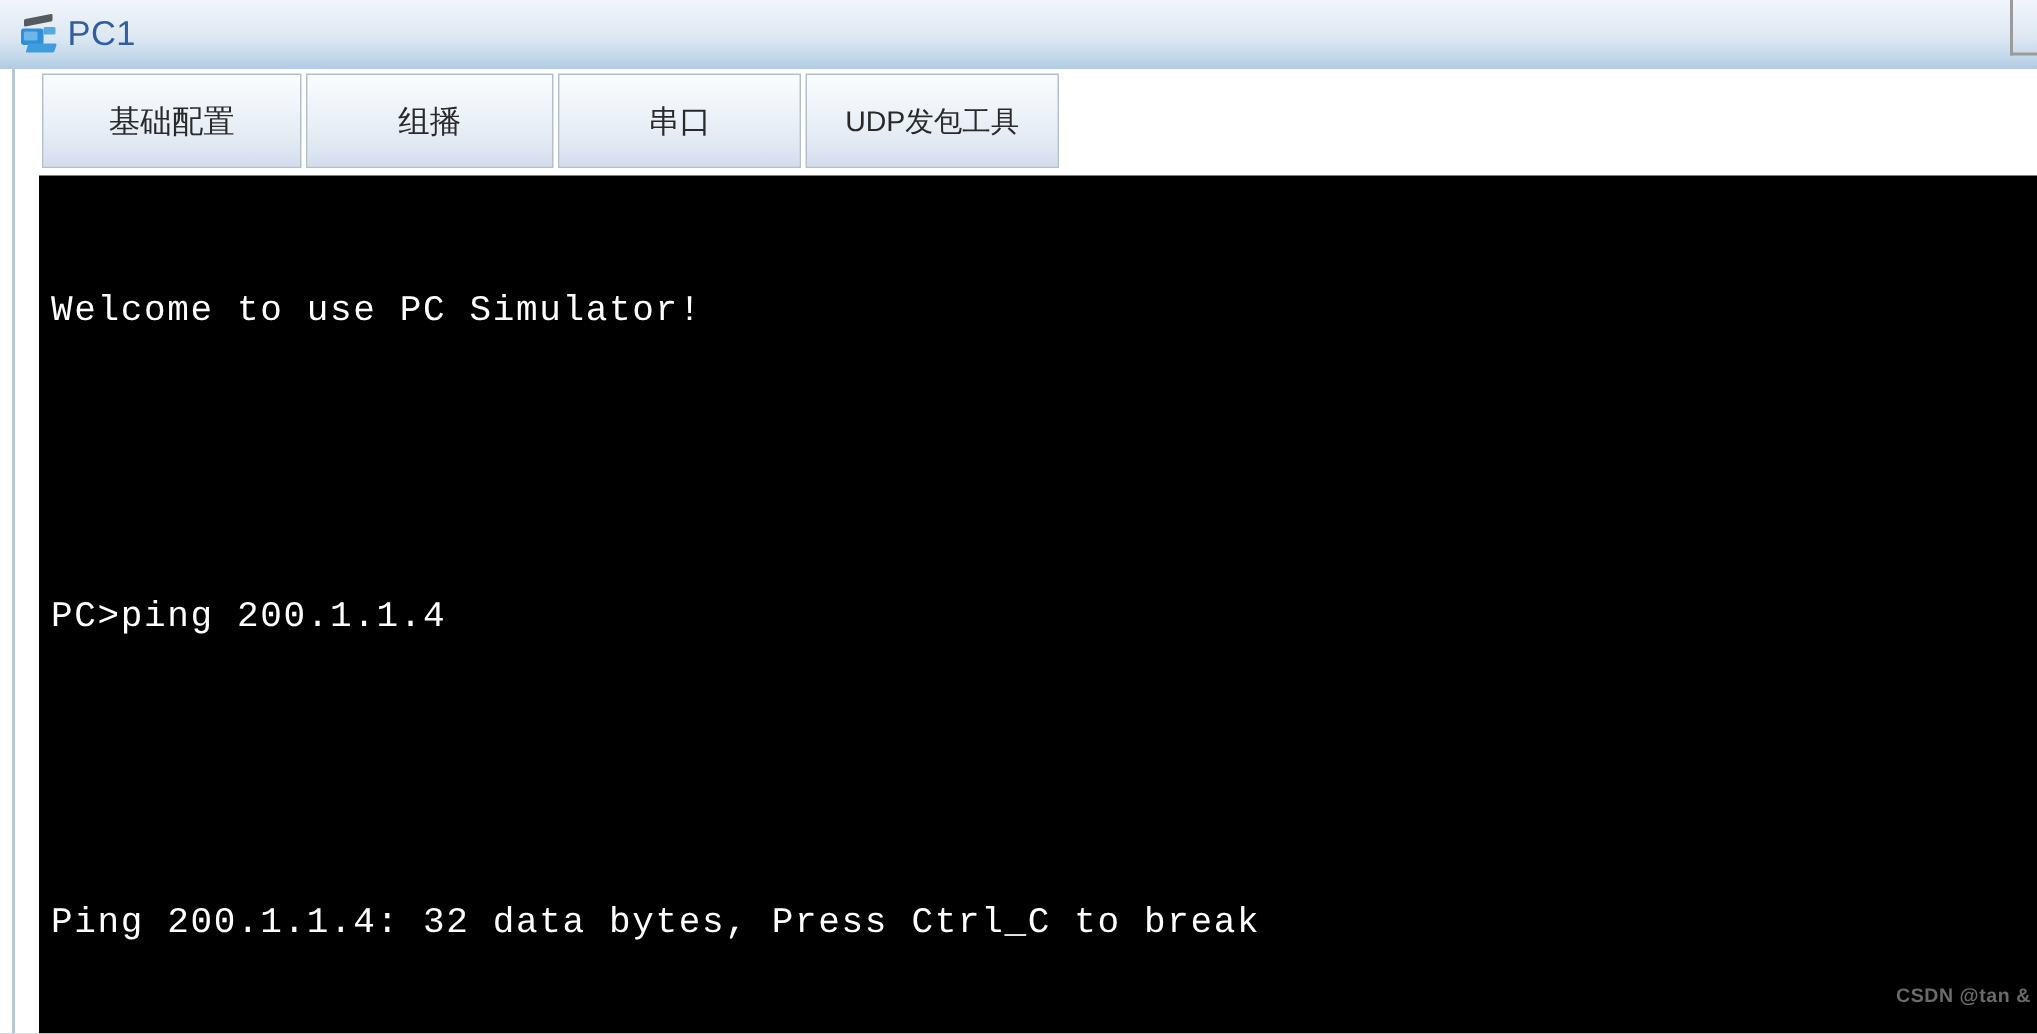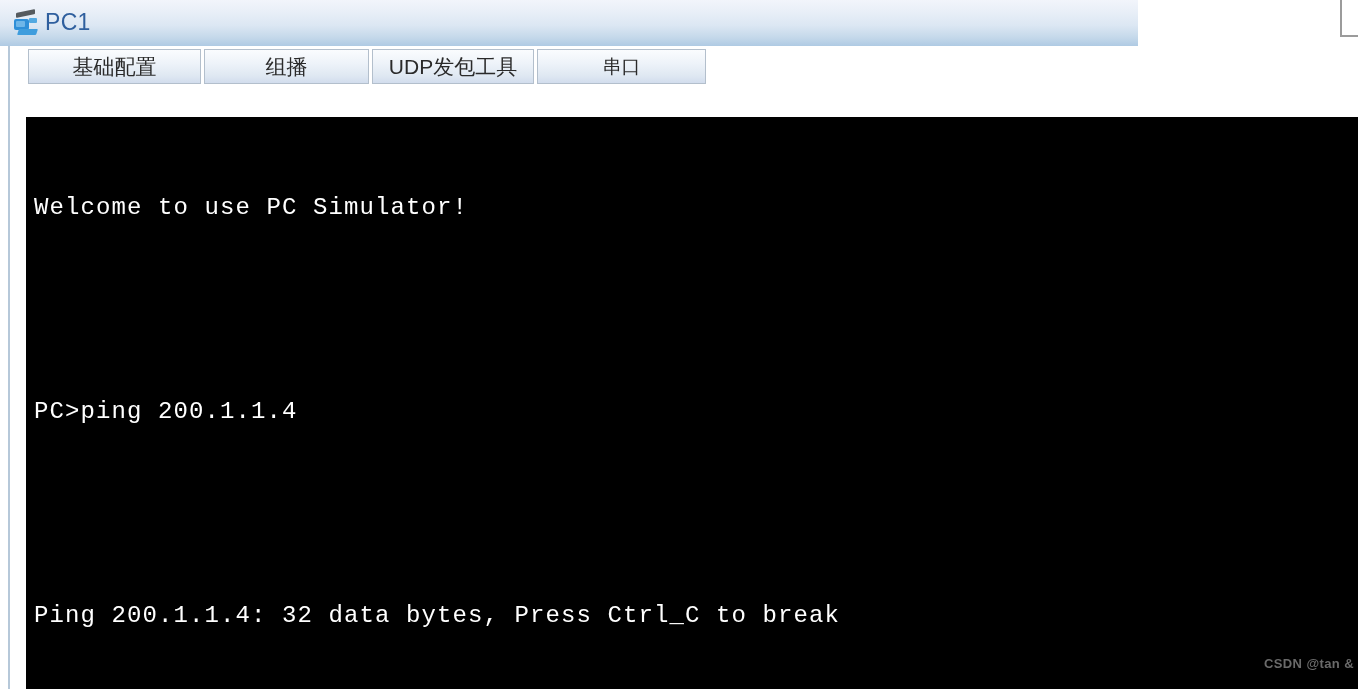--- a/index.html
+++ b/index.html
@@ -16,21 +16,21 @@
     position: relative;
     width: 1358px;
     height: 689px;
     background: #ffffff;
   }
 
   
   .titlebar {
     position: absolute;
     left: 0; top: 0;
-    width: 1138px; height: 46px;
+    width: 1358px; height: 46px;
     background: linear-gradient(to bottom,
         #f2f5fb 0%, #eaf0f8 22%, #dce7f3 55%, #c4d8ea 82%, #afcae3 100%);
     display: flex;
     align-items: center;
     padding-left: 13px;
     overflow: hidden;
   }
 
   .win-frame-v {
     position: absolute;
@@ -112,21 +112,21 @@
   .tabstrip {
     position: relative;
     height: 71px;
     background: #ffffff;
     padding: 3px 0 0 18px;
     display: flex;
     align-items: flex-start;
   }
 
   .tab {
-    height: 35px;
+    height: 63px;
     margin-right: 3px;
     border: 1px solid #b3bfcc;
     display: flex;
     align-items: center;
     justify-content: center;
     font-size: 21px;
     color: #2a2a2a;
     background: linear-gradient(to bottom,
         #fafcfe 0%, #eef3f9 40%, #dfe8f2 78%, #d2dded 100%);
     cursor: default;
@@ -188,22 +188,22 @@
     <div class="win-title">PC1</div>
   </div>
   <div class="win-frame-v"></div>
   <div class="win-frame-h"></div>
 
   <div class="panel">
 
     <div class="tabstrip">
       <div class="tab">基础配置</div>
       <div class="tab">组播</div>
+      <div class="tab">串口</div>
       <div class="tab">UDP发包工具</div>
-      <div class="tab">串口</div>
     </div>
 
     <div class="terminal">
       <div class="term-line">Welcome to use PC Simulator!</div>
       <div class="term-line"></div>
       <div class="term-line">PC&gt;ping 200.1.1.4</div>
       <div class="term-line"></div>
       <div class="term-line">Ping 200.1.1.4: 32 data bytes, Press Ctrl_C to break</div>
       
       

